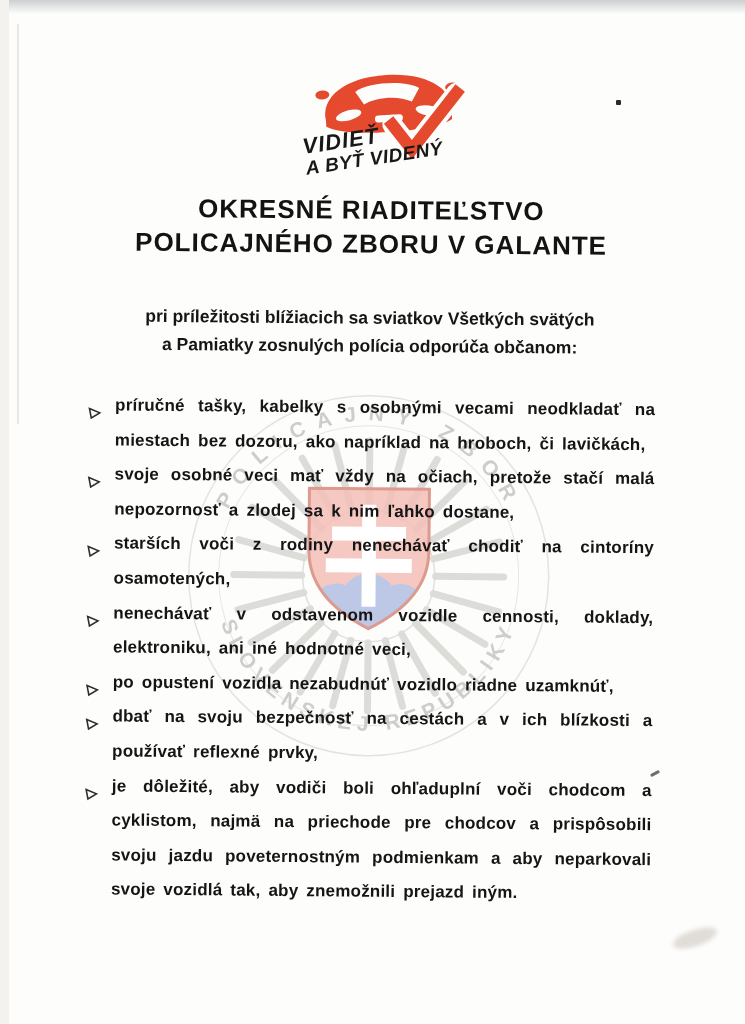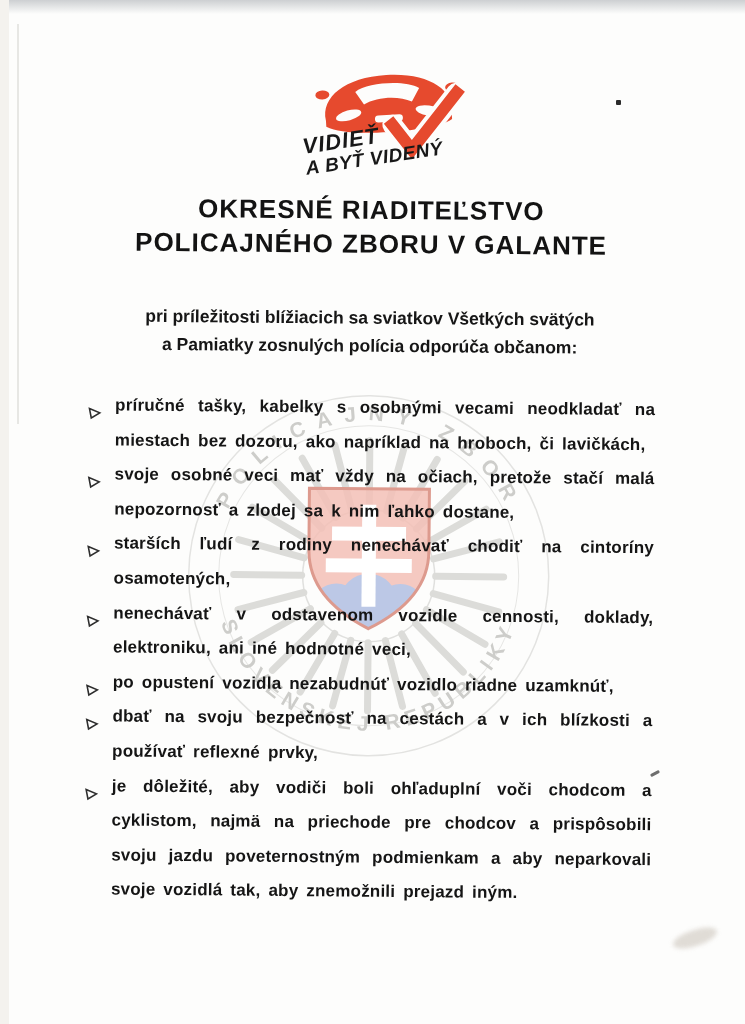--- a/index.html
+++ b/index.html
@@ -182,21 +182,21 @@
             </svg>
         </span>
         <span>svoje osobné veci mať vždy na očiach, pretože stačí malá nepozornosť a zlodej sa k nim ľahko dostane,</span>
       </li>
       <li>
         <span class="bullet">
           <svg width="15" height="15" viewBox="0 0 16 16">
               <path d="M2.5 3.5 L13.5 8 L4.5 13.5 Z" fill="none" stroke="#2e2e2e" stroke-width="1.7"></path>
             </svg>
         </span>
-        <span>starších ľudí z rodiny nenechávať chodiť na cintoríny osamotených,</span>
+        <span>starších voči z rodiny nenechávať chodiť na cintoríny osamotených,</span>
       </li>
       <li>
         <span class="bullet">
           <svg width="15" height="15" viewBox="0 0 16 16">
               <path d="M2.5 3.5 L13.5 8 L4.5 13.5 Z" fill="none" stroke="#2e2e2e" stroke-width="1.7"></path>
             </svg>
         </span>
         <span>nenechávať v odstavenom vozidle cennosti, doklady, elektroniku, ani iné hodnotné veci,</span>
       </li>
       <li>

